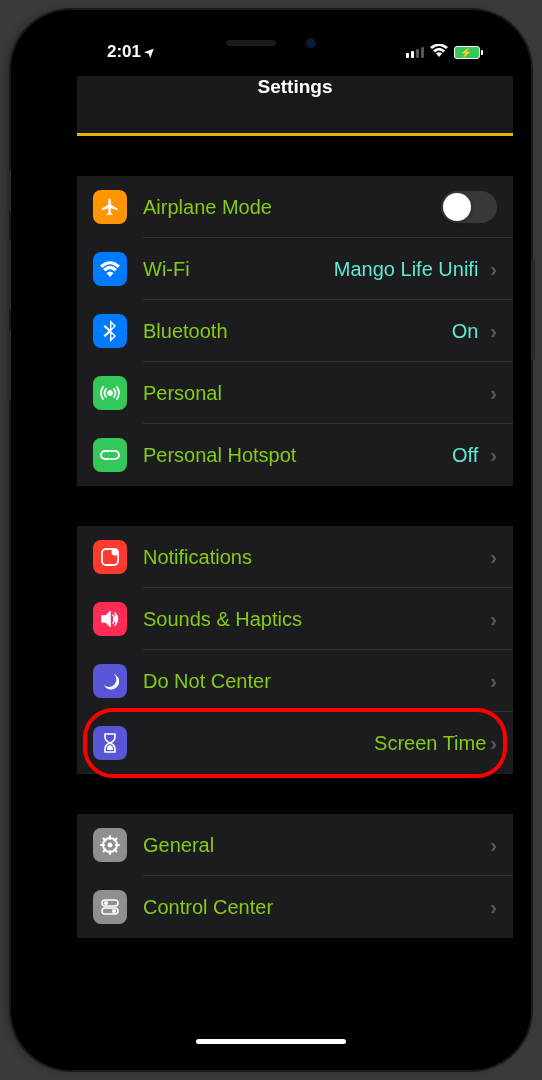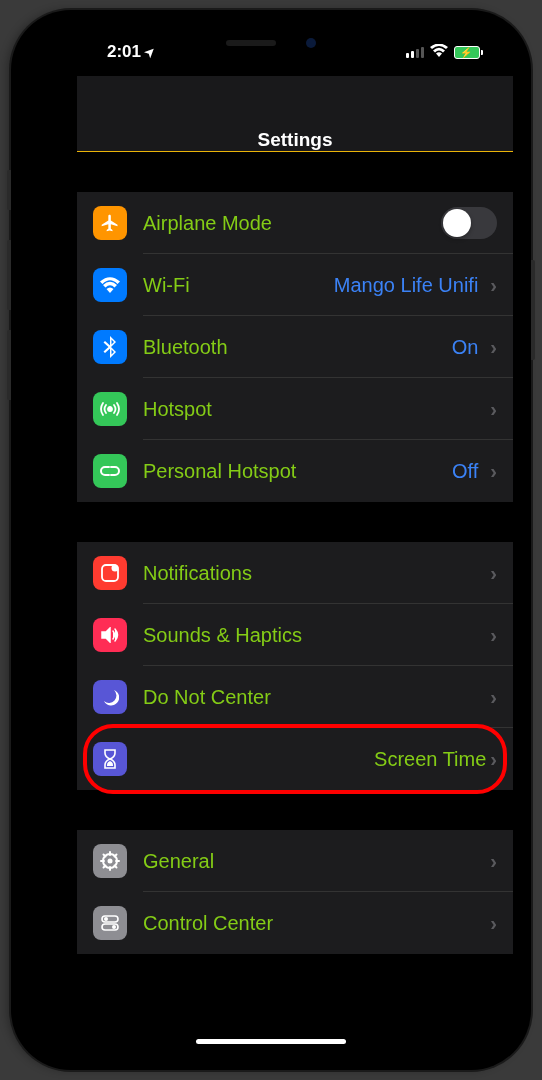--- a/index.html
+++ b/index.html
@@ -55,29 +55,29 @@
       justify-content: space-between;
       align-items: center;
       padding: 0 30px;
       color: #fff;
       font-size: 17px;
       font-weight: 600;
     }
     .status-left { display: flex; align-items: center; gap: 4px; }
     .status-right { display: flex; align-items: center; gap: 6px; }
     .nav-bar {
-      height: 76px;
+      height: 60px;
       background: rgba(28,28,30,0.9);
       display: flex;
-      align-items: flex-end;
+      align-items: flex-start;
       justify-content: center;
       color: #fff;
       font-size: 19px;
       font-weight: 600;
-      border-bottom: 1px solid #eab308;
+      border-bottom: 3px solid #eab308;
     }
     .content {
       background: #000;
       height: calc(100% - 108px);
       overflow-y: auto;
     }
     .group-spacer { height: 40px; }
     .group { background: #1c1c1e; }
     .row {
       display: flex;
@@ -104,21 +104,21 @@
       margin-right: 16px;
       flex-shrink: 0;
     }
     .row-label {
       flex: 1;
       color: #84cc16;
       font-size: 20px;
       font-weight: 400;
     }
     .row-value {
-      color: #3b82f6;
+      color: #5eead4;
       font-size: 20px;
       margin-right: 8px;
     }
     .chevron {
       color: #5a5a5e;
       font-size: 20px;
       font-weight: 600;
       margin-left: 4px;
     }
     .toggle {
@@ -255,21 +255,21 @@
           <div class="divider"></div>
         </div>
 
         <div class="row">
           <div class="icon-box" style="background:#34c759">
             <svg width="20" height="20" viewBox="0 0 20 20">
                 <path d="M3 4 Q-1 10 3 16 M6 6 Q3 10 6 14 M14 6 Q17 10 14 14 M17 4 Q21 10 17 16 M10 8 A2 2 0 1 0 10 12 A2 2 0 1 0 10 8" stroke="#fff" stroke-width="1.8" fill="none" stroke-linecap="round"></path>
                 <circle cx="10" cy="10" r="1.5" fill="#fff"></circle>
               </svg>
           </div>
-          <span class="row-label">Hotspot</span>
+          <span class="row-label">Personal</span>
           <span class="chevron">›</span>
           <div class="divider"></div>
         </div>
 
         <div class="row">
           <div class="icon-box" style="background:#34c759">
             <svg width="22" height="14" viewBox="0 0 22 14">
                 <path d="M6 2 A5 5 0 1 0 6 12 L10 12 A1 1 0 1 0 10 10 L6 10 A3 3 0 1 1 6 4 L10 4 A1 1 0 1 0 10 2 Z M16 2 A5 5 0 1 1 16 12 L12 12 A1 1 0 1 1 12 10 L16 10 A3 3 0 1 0 16 4 L12 4 A1 1 0 1 1 12 2 Z" fill="#fff"></path>
               </svg>
           </div>

